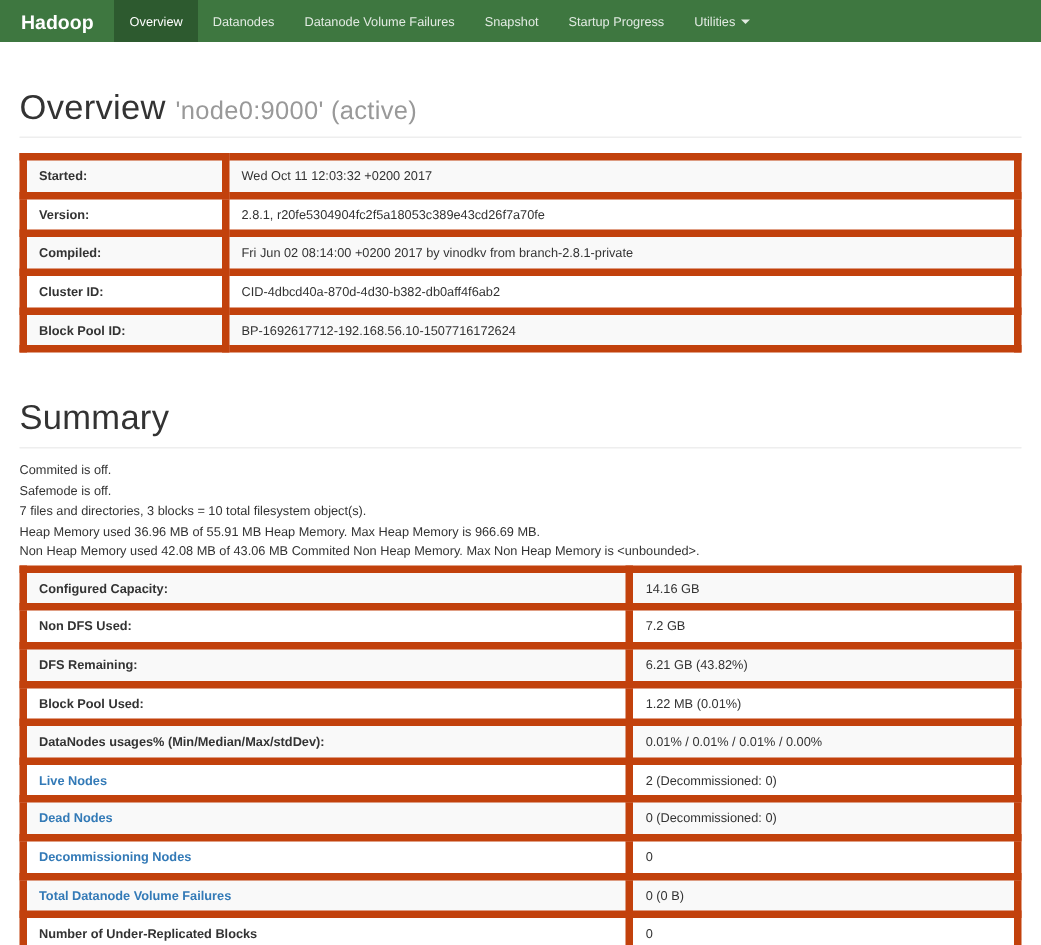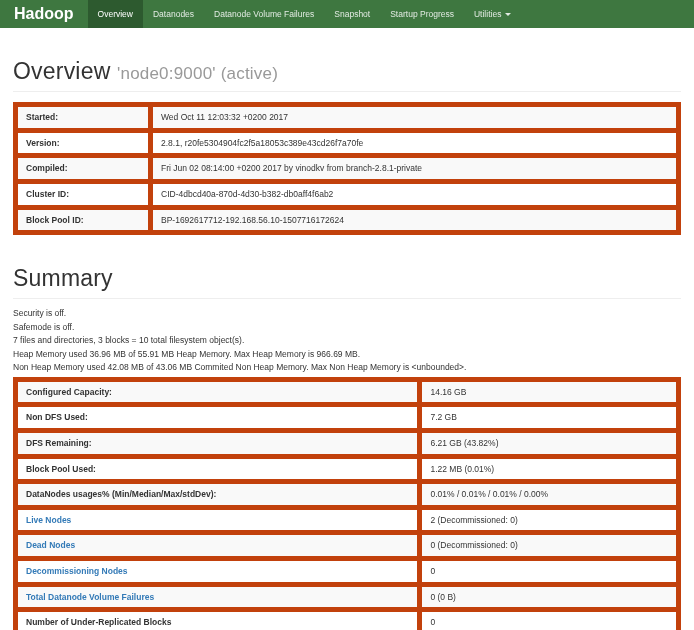--- a/index.html
+++ b/index.html
@@ -15,21 +15,21 @@
   
   .navbar {
     height: 28px;
     background: #3e7740;
     display: flex;
     align-items: stretch;
     width: 100%;
   }
   .navbar-brand {
     color: #ffffff;
-    font-size: 16px;
+    font-size: 13px;
     font-weight: bold;
     padding: 0 14px;
     display: flex;
     align-items: center;
   }
   .nav { display: flex; list-style: none; align-items: stretch; }
   .nav li { display: flex; align-items: stretch; }
   .nav a {
     color: rgba(255,255,255,0.85);
     font-size: 8.5px;
@@ -151,21 +151,21 @@
       <tr>
         <th>Block Pool ID:</th>
         <td>BP-1692617712-192.168.56.10-1507716172624</td>
       </tr>
     </tbody>
   </table>
 
   <h1>Summary</h1>
   <hr>
 
-  <p class="note">Security is off.</p>
+  <p class="note">Commited is off.</p>
   <p class="note">Safemode is off.</p>
   <p class="note">7 files and directories, 3 blocks = 10 total filesystem object(s).</p>
   <p class="note">Heap Memory used 36.96 MB of 55.91 MB Heap Memory. Max Heap Memory is 966.69 MB.</p>
   <p class="note">Non Heap Memory used 42.08 MB of 43.06 MB Commited Non Heap Memory. Max Non Heap Memory is &lt;unbounded&gt;.</p>
 
   <table class="summary-table">
     <tbody>
       <tr>
         <th>Configured Capacity:</th>
         <td>14.16 GB</td>

